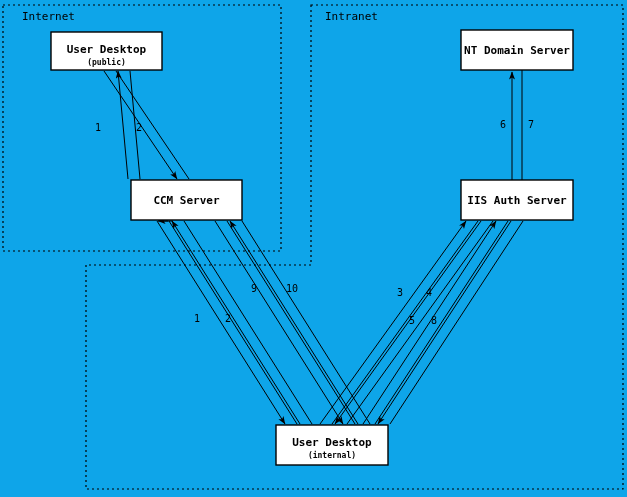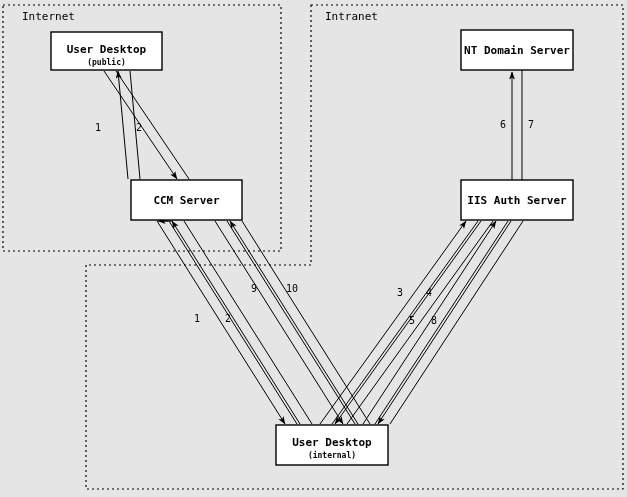--- a/index.html
+++ b/index.html
@@ -4,21 +4,21 @@
 <style>
   html, body {
     margin: 0;
     padding: 0;
     background: #ffffff;
   }
   #diagram-root {
     position: relative;
     width: 627px;
     height: 497px;
-    background: #e5e5e5;
+    background: #0ea5e9;
     font-family: "DejaVu Sans Mono", "Liberation Mono", monospace;
     overflow: hidden;
   }
   svg.canvas {
     position: absolute;
     top: 0; left: 0;
     width: 627px;
     height: 497px;
   }
   .zone-label {

